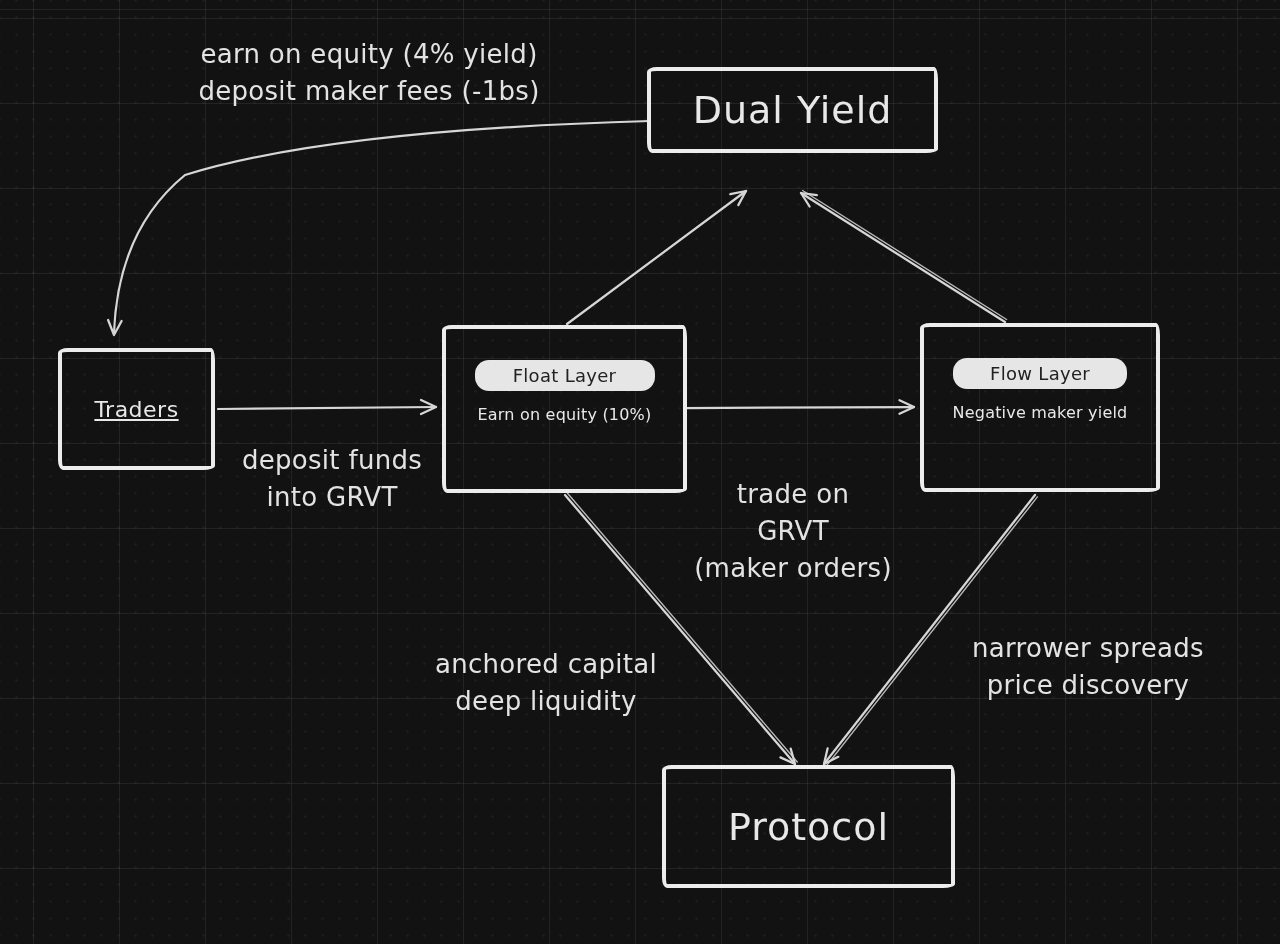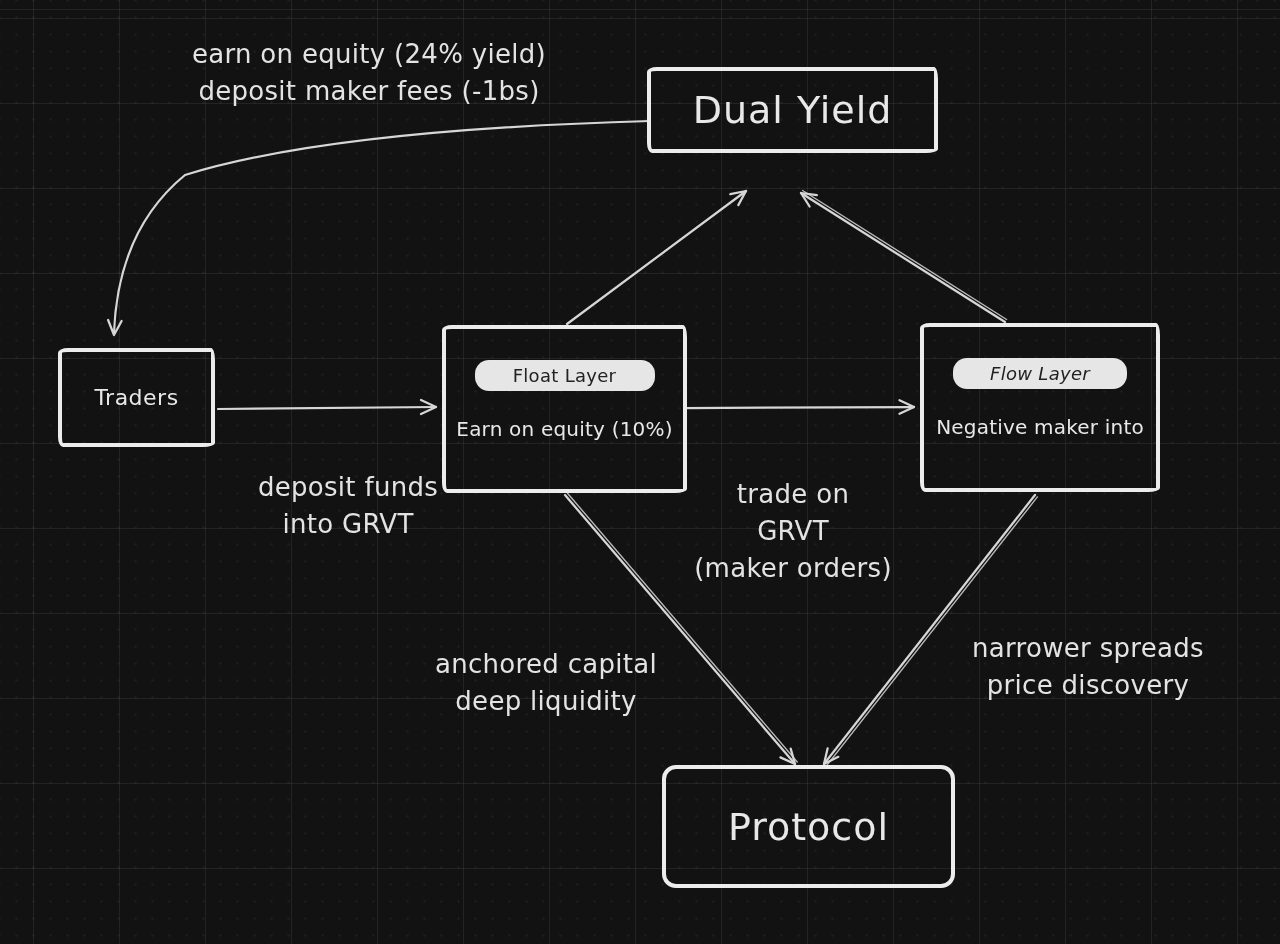--- a/index.html
+++ b/index.html
@@ -27,22 +27,22 @@
     text-align:center;
   }
   .node .big{font-size:38px;letter-spacing:1px;}
   .node.small-node{font-size:22px;letter-spacing:.5px;}
   .layer{flex-direction:column;justify-content:flex-start;padding-top:31px;}
   .chip{
     width:180px;height:31px;background:#e6e6e6;color:#222;
     border-radius:14px;display:flex;align-items:center;justify-content:center;
     font-size:18px;letter-spacing:.3px;
   }
-  .chip.narrow{width:174px;font-style:italic;}
-  .sub{font-size:20px;margin-top:26px;letter-spacing:.2px;white-space:nowrap;}
+  .chip.narrow{width:174px;}
+  .sub{font-size:16px;margin-top:14px;letter-spacing:.2px;white-space:nowrap;}
   .note{
     position:absolute;text-align:center;font-size:26px;line-height:37px;letter-spacing:.3px;
     color:#e3e3e3;
   }
   .note span{display:block;white-space:nowrap;}
 </style>
 </head>
 <body>
 
 <div class="canvas">
@@ -78,48 +78,48 @@
       <path d="M1035,495 L824,764"></path>
       <path class="thin" d="M1037.4,496.9 L826.4,765.9"></path>
       <path d="M838.3,756.8 L824,764 L827.6,748.4"></path>
     </g>
   </svg>
 
   <div class="node" style="left:647px;top:67px;width:291px;height:86px;">
     <span class="big">Dual Yield</span>
   </div>
 
-  <div class="node small-node" style="left:58px;top:348px;width:157px;height:99px;">
+  <div class="node small-node" style="left:58px;top:348px;width:157px;height:122px;text-decoration:underline;">
     <span>Traders</span>
   </div>
 
   <div class="node layer" style="left:442px;top:325px;width:245px;height:168px;">
     <div class="chip">
       <span>Float Layer</span>
     </div>
     <div class="sub">Earn on equity (10%)</div>
   </div>
 
   <div class="node layer" style="left:920px;top:323px;width:240px;height:169px;">
     <div class="chip narrow">
       <span>Flow Layer</span>
     </div>
-    <div class="sub">Negative maker into</div>
+    <div class="sub">Negative maker yield</div>
   </div>
 
-  <div class="node" style="left:662px;top:765px;width:293px;height:123px;border-radius:14px;">
+  <div class="node" style="left:662px;top:765px;width:293px;height:123px;">
     <span class="big">Protocol</span>
   </div>
 
   <div class="note" style="left:159px;top:36px;width:420px;">
-    <span>earn on equity (24% yield)</span>
+    <span>earn on equity (4% yield)</span>
     <span>deposit maker fees (-1bs)</span>
   </div>
 
-  <div class="note" style="left:228px;top:442px;width:240px;margin-top:27px;">
+  <div class="note" style="left:212px;top:442px;width:240px;">
     <span>deposit funds</span>
     <span>into GRVT</span>
   </div>
 
   <div class="note" style="left:673px;top:430px;width:240px;margin-top:46px;">
     <span>trade on</span>
     <span>GRVT</span>
     <span>(maker orders)</span>
   </div>
 

